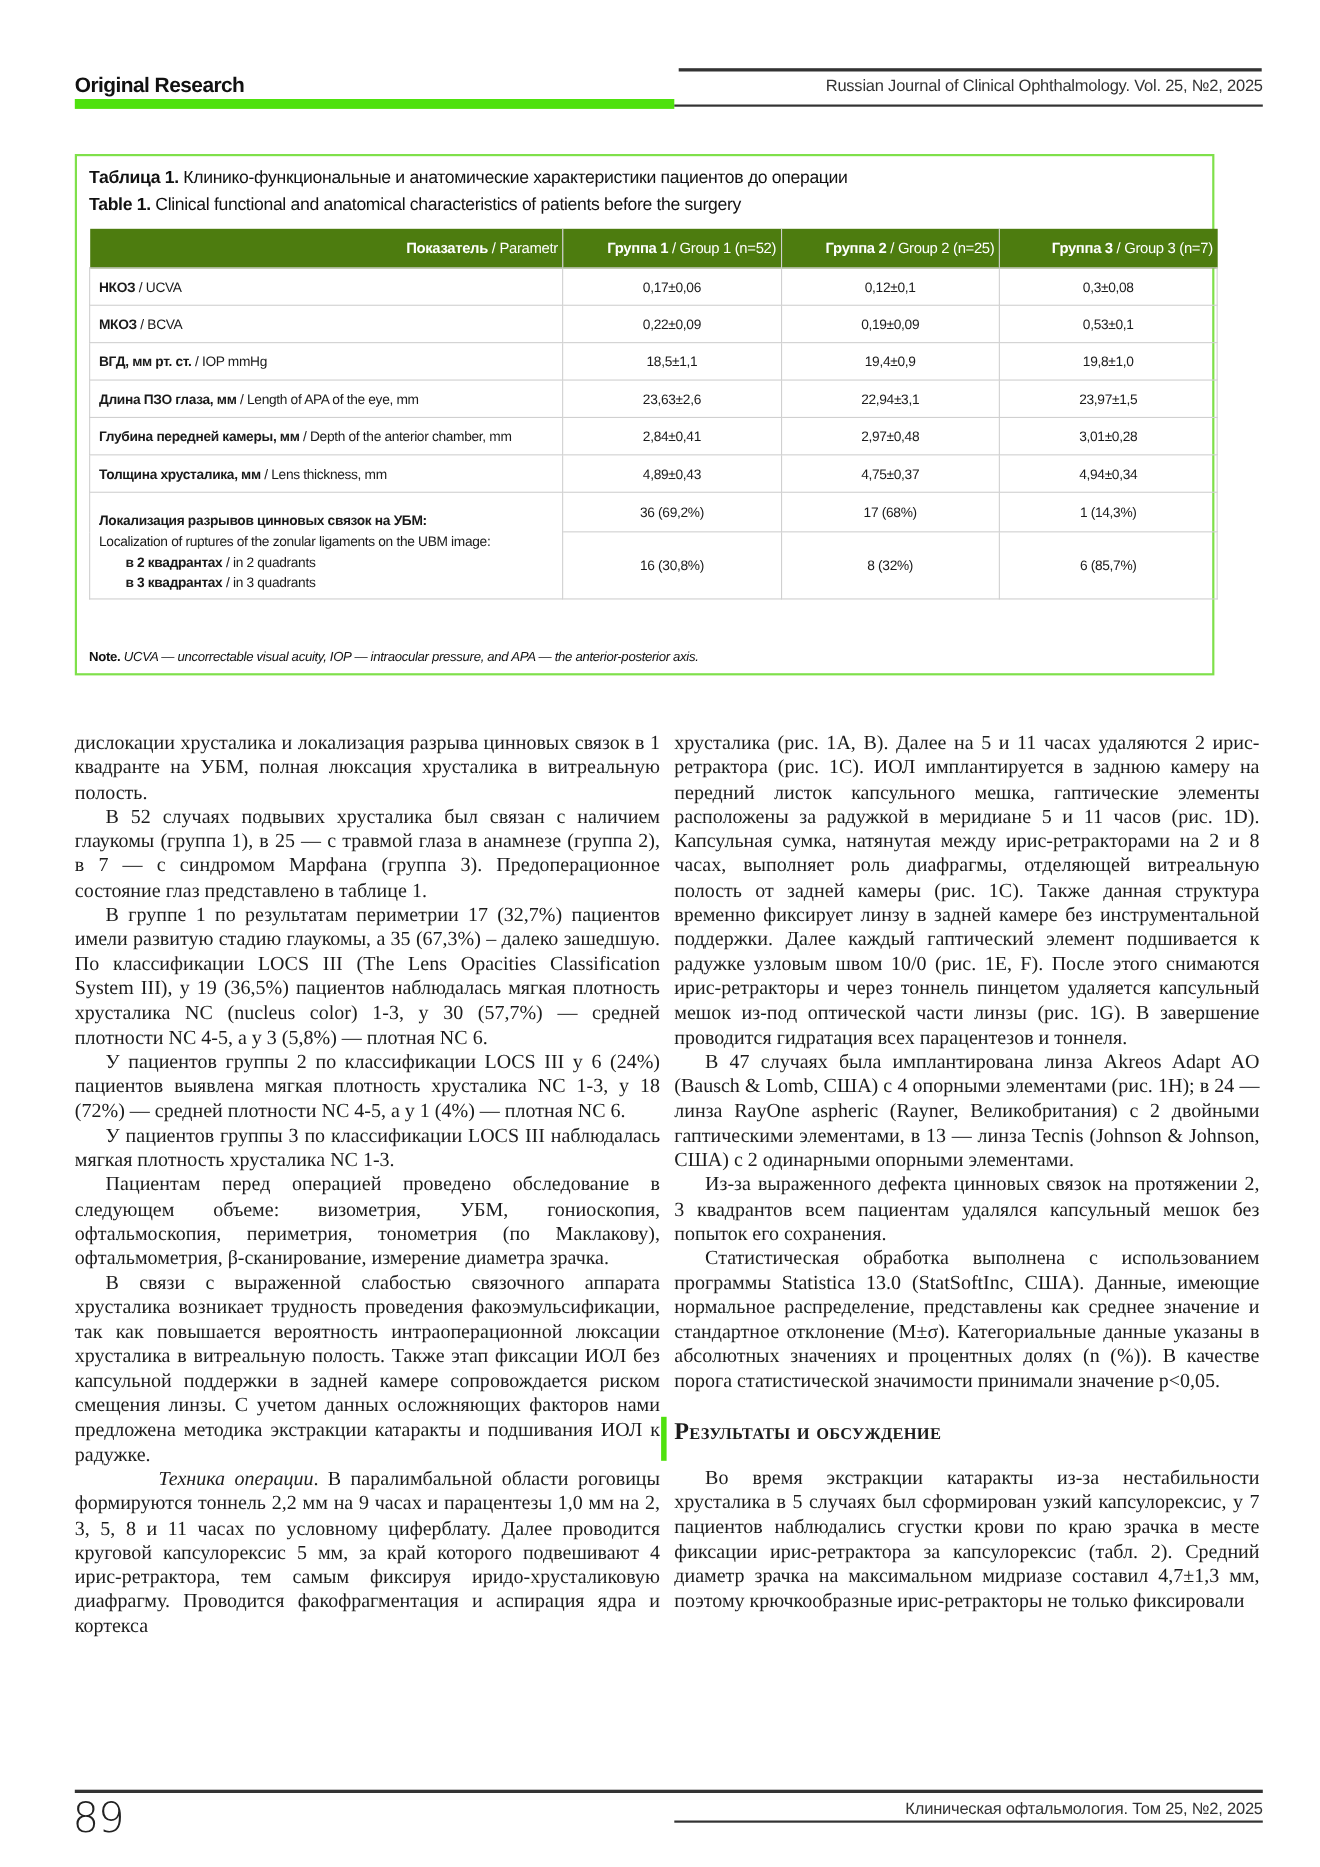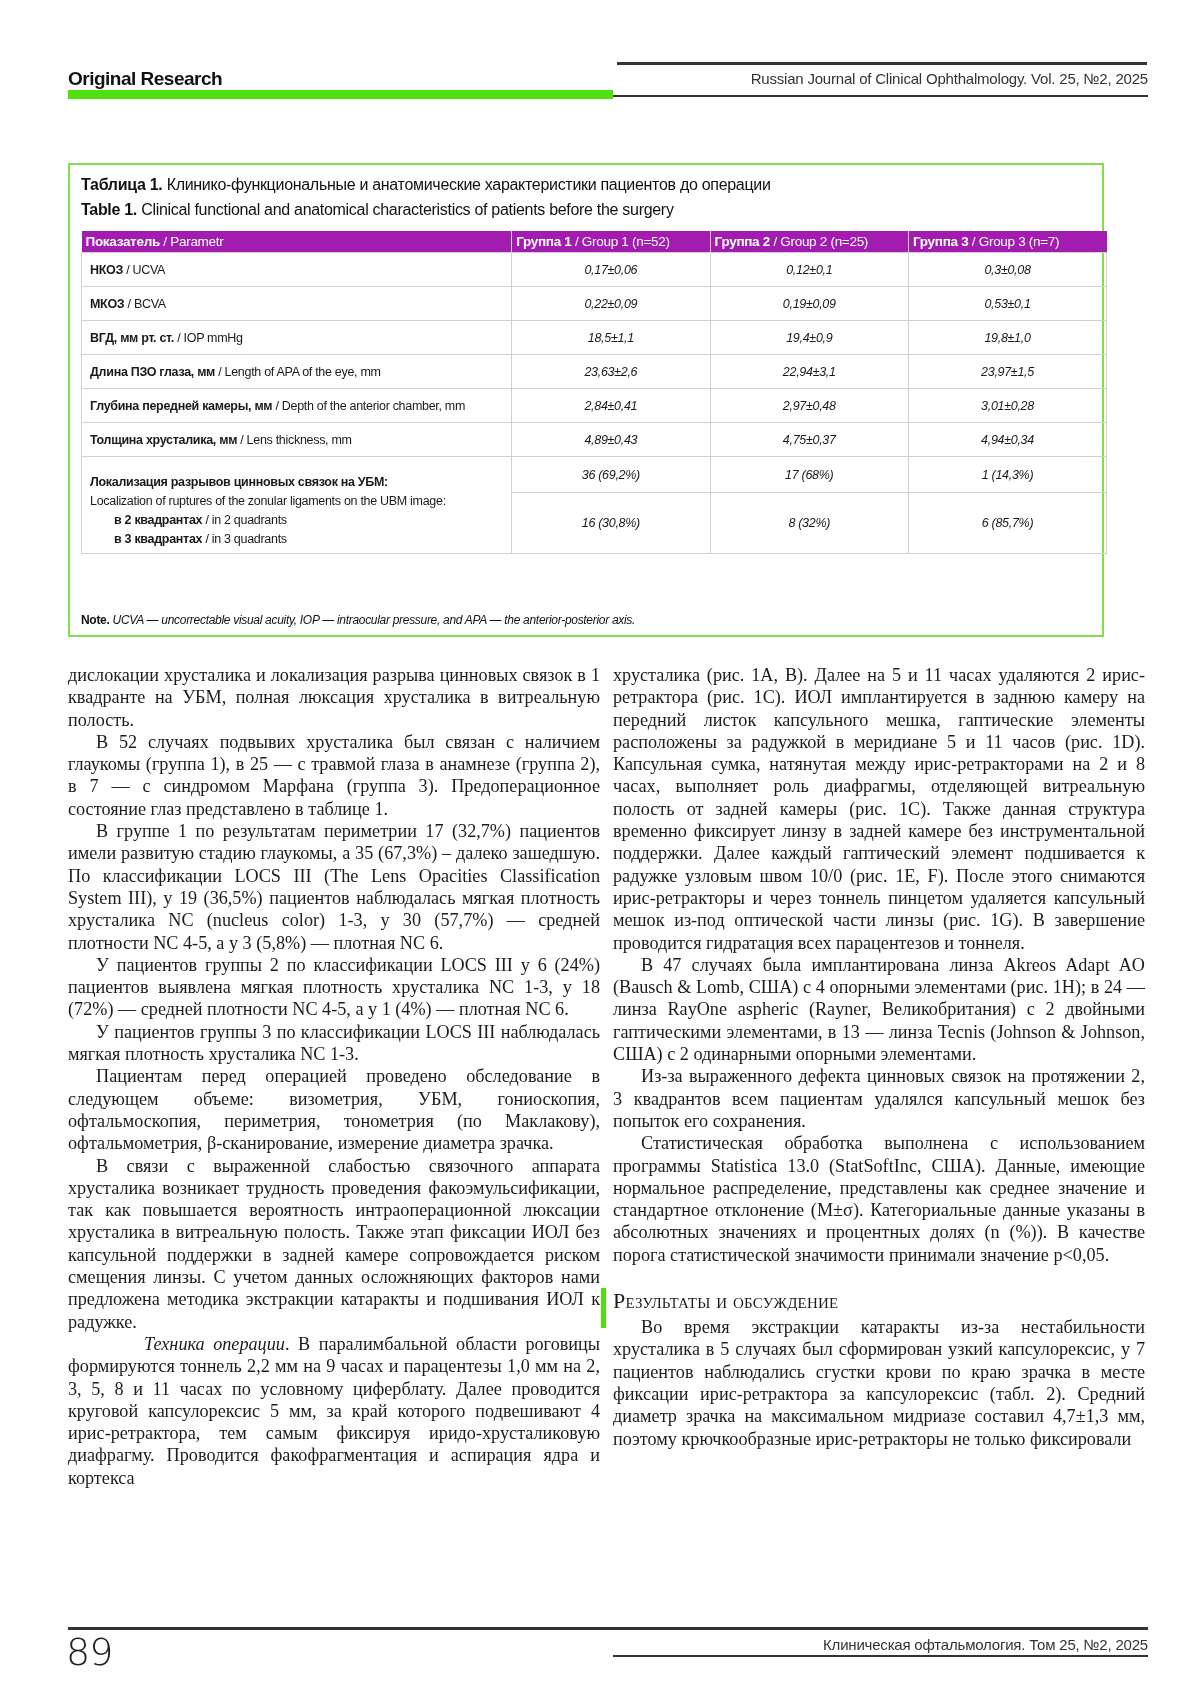--- a/index.html
+++ b/index.html
@@ -6,49 +6,49 @@
   body{width:1200px;height:1697px;position:relative;overflow:hidden;color:#1a1a1a;}
 
   
   .hdr-left{position:absolute;left:68px;top:68px;font-family:"Liberation Sans",sans-serif;font-weight:bold;font-size:19px;letter-spacing:-0.5px;color:#111;}
   .hdr-greenbar{position:absolute;left:68px;top:90px;width:545px;height:9px;background:#4fe10e;}
   .hdr-topline{position:absolute;left:617px;top:62px;width:530px;height:3px;background:#333;}
   .hdr-right{position:absolute;right:52px;top:70px;font-family:"Liberation Sans",sans-serif;font-size:15px;color:#333;letter-spacing:-0.2px;}
   .hdr-botline{position:absolute;left:613px;top:95px;width:535px;height:2px;background:#333;}
 
   
-  .tbox{position:absolute;left:68px;top:163px;width:1036px;height:474px;border:2px solid #7fe04a;box-sizing:border-box;}
+  .tbox{position:absolute;left:68px;top:140px;width:1036px;height:474px;border:2px solid #7fe04a;box-sizing:border-box;}
   .tcap{position:absolute;left:11px;font-family:"Liberation Sans",sans-serif;font-size:16px;color:#111;letter-spacing:-0.3px;}
   .tcap b{font-weight:bold;}
   .tcap1{top:11px;}
   .tcap2{top:36px;}
   table.dt{position:absolute;left:11px;top:66px;width:1026px;border-collapse:collapse;font-family:"Liberation Sans",sans-serif;font-size:12.5px;letter-spacing:-0.3px;}
-  table.dt th{background:#a21caf;color:#fff;font-weight:normal;height:21px;border-right:1.5px solid #d0d0d0;text-align:left;padding:0 4px;font-size:13.5px;}
+  table.dt th{background:#4d7c0f;color:#fff;font-weight:normal;height:35px;border-right:1.5px solid #d0d0d0;text-align:right;padding:0 4px;font-size:13.5px;}
   table.dt th b{font-weight:bold;}
   table.dt td{border:1.5px solid #d0d0d0;height:33px;padding:0 8px;}
-  table.dt td.num{text-align:center;font-style:italic;}
+  table.dt td.num{text-align:center;}
   table.dt td.par b{font-weight:bold;}
   .c0{width:438px;}
   .c1,.c2,.c3{width:196px;}
   .loc-line{display:block;line-height:19px;}
   .loc-indent{padding-left:24px;}
   .note{position:absolute;left:11px;font-family:"Liberation Sans",sans-serif;font-size:12px;letter-spacing:-0.3px;color:#111;}
   .note b{font-weight:bold;}
   .note i{font-style:italic;}
   .note1{top:423px;}
   .note2{top:448px;}
 
   
   .col{position:absolute;top:664px;width:532px;font-family:"Liberation Serif","DejaVu Serif",serif;font-size:18.2px;line-height:22.3px;text-align:justify;color:#1c1c1c;}
   .colL{left:68px;}
   .colR{left:613px;}
   .col p{margin:0;text-indent:28px;}
   .col p.noind{text-indent:0;}
   .col i{font-style:italic;margin-left:48px;}
-  .sect{position:relative;margin:22px 0 2px 0;font-family:"Liberation Serif",serif;font-weight:normal;font-size:22px;line-height:26px;letter-spacing:0.2px;}
+  .sect{position:relative;margin:22px 0 18px 0;font-family:"Liberation Serif",serif;font-weight:bold;font-size:22px;line-height:26px;letter-spacing:0.2px;}
   .sect .sc{font-variant:small-caps;}
   .sect-bar{position:absolute;left:-12px;top:0;width:5px;height:40px;background:#4fe10e;}
 
   
   .ftr-topline{position:absolute;left:68px;top:1627px;width:1080px;height:3px;background:#333;}
   .ftr-page{position:absolute;left:66px;top:1630px;font-family:"DejaVu Sans",sans-serif;font-weight:200;font-size:38px;color:#222;letter-spacing:-1px;}
   .ftr-right{position:absolute;right:52px;top:1636px;font-family:"Liberation Sans",sans-serif;font-size:15px;color:#333;letter-spacing:-0.2px;}
   .ftr-botline{position:absolute;left:613px;top:1655px;width:535px;height:2px;background:#333;}
 </style>
 </head>

